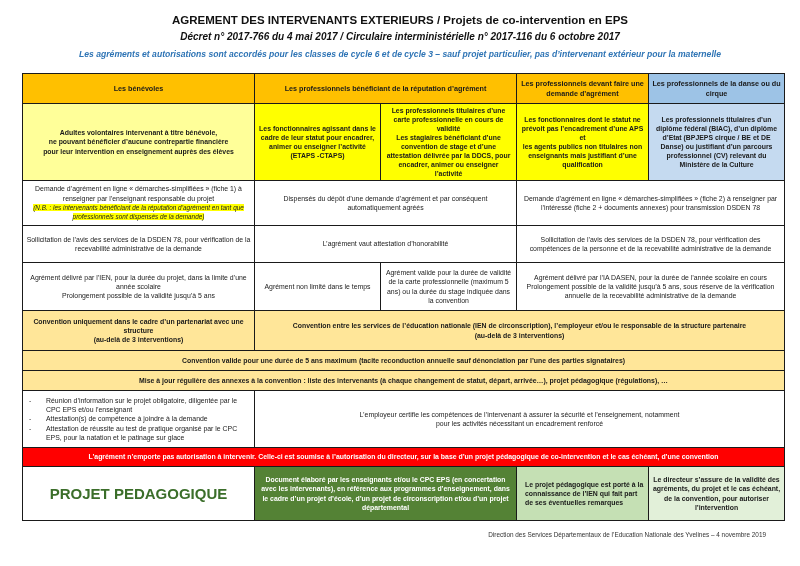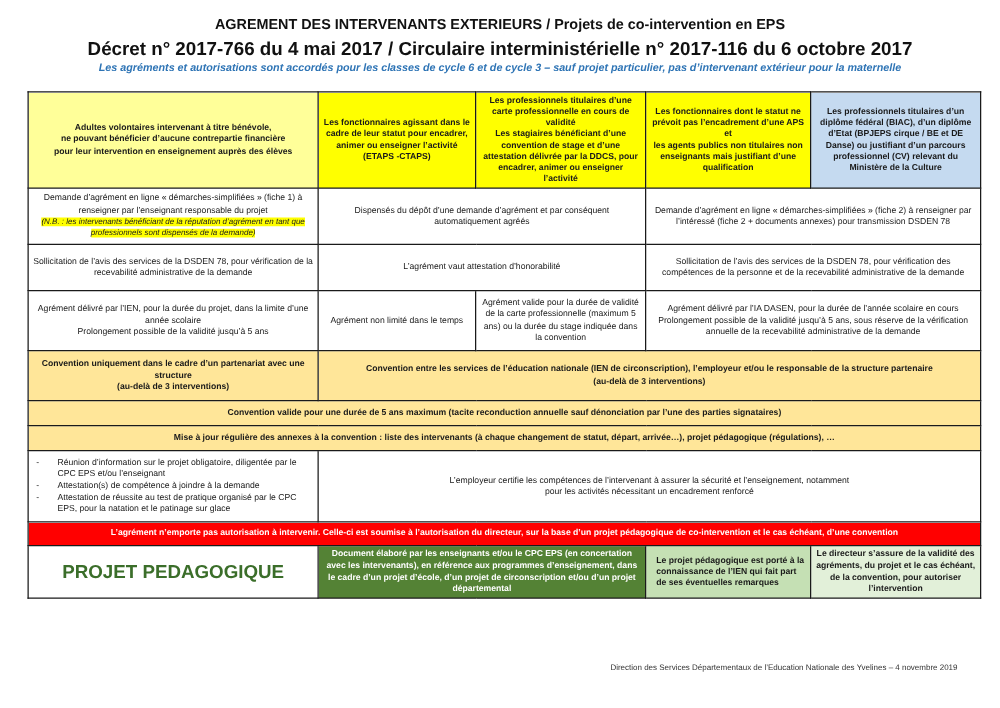--- a/index.html
+++ b/index.html
@@ -1,21 +1,21 @@
 <!DOCTYPE html>
 <html><head>
 <meta charset="utf-8">
 <style>
   * { box-sizing: border-box; margin: 0; padding: 0; }
   html, body { width: 800px; height: 566px; background: #ffffff; overflow: hidden; }
   body { font-family: "Liberation Sans", sans-serif; color: #1a1a1a; position: relative; }
 
   .hdr { position: absolute; left: 0; width: 800px; text-align: center; font-weight: bold; }
   #title { top: 14px; font-size: 11.5px; color: #111; }
-  #subtitle { top: 31px; font-size: 15px; color: #111; }
+  #subtitle { top: 31px; font-size: 10px; color: #111; font-style: italic; }
   #note { top: 49px; font-size: 8.6px; font-style: italic; color: #2e74b5; }
 
   table {
     position: absolute; left: 22px; top: 73px; width: 762px;
     border-collapse: collapse; table-layout: fixed;
     font-size: 6.9px; line-height: 1.32;
   }
   td {
     border: 1px solid #1a1a1a; text-align: center; vertical-align: middle;
     padding: 1px 3px; overflow: hidden;
@@ -49,20 +49,26 @@
 <table>
   <colgroup>
     <col style="width:232px">
       <col style="width:126px">
       <col style="width:136px">
       <col style="width:132px">
       <col style="width:136px">
   </colgroup>
 
   <tbody>
+      <tr class="orange" style="height:30px">
+    <td>Les bénévoles</td>
+    <td colspan="2">Les professionnels bénéficiant de la réputation d’agrément</td>
+    <td>Les professionnels devant faire une demande d’agrément</td>
+    <td class="blue">Les professionnels de la danse ou du cirque</td>
+  </tr>
 
   <tr style="height:77px">
     <td class="paleyel b">
       <div>Adultes volontaires intervenant à titre bénévole,</div>
       <div>ne pouvant bénéficier d’aucune contrepartie financière</div>
       <div>pour leur intervention en enseignement auprès des élèves</div>
     </td>
     <td class="yel b">
       <div>Les fonctionnaires agissant dans le cadre de leur statut pour encadrer, animer ou enseigner l’activité</div>
       <div>(ETAPS -CTAPS)</div>
@@ -138,21 +144,21 @@
     <td colspan="4">
       <div>L’employeur certifie les compétences de l’intervenant à assurer la sécurité et l’enseignement, notamment</div>
       <div>pour les activités nécessitant un encadrement renforcé</div>
     </td>
   </tr>
 
   <tr class="red" style="height:19px">
     <td colspan="5">L’agrément n’emporte pas autorisation à intervenir. Celle-ci est soumise à l’autorisation du directeur, sur la base d’un projet pédagogique de co-intervention et le cas échéant, d’une convention</td>
   </tr>
 
-  <tr style="height:42px">
+  <tr style="height:54px">
     <td class="projet">PROJET PEDAGOGIQUE</td>
     <td colspan="2" class="dkgreen">Document élaboré par les enseignants et/ou le CPC EPS (en concertation avec les intervenants), en référence aux programmes d’enseignement, dans le cadre d’un projet d’école, d’un projet de circonscription et/ou d’un projet départemental</td>
     <td class="mdgreen" style="text-align:left;padding-left:8px">Le projet pédagogique est porté à la connaissance  de l’IEN qui fait part de ses éventuelles remarques</td>
     <td class="ltgreen">Le directeur s’assure de la validité des agréments, du projet et le cas échéant, de la convention, pour autoriser l’intervention</td>
   </tr>
 </tbody>
   </table>
 
 <div id="footer">Direction des Services Départementaux de l’Education Nationale des Yvelines – 4 novembre 2019</div>
 

